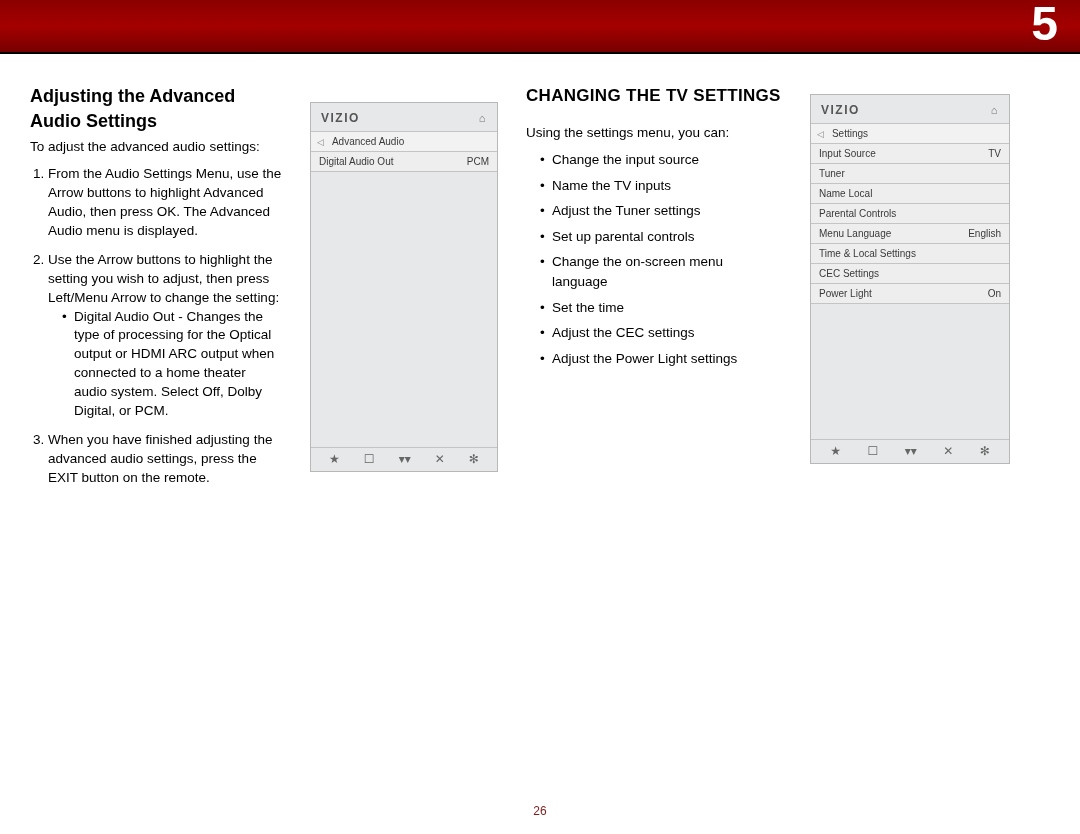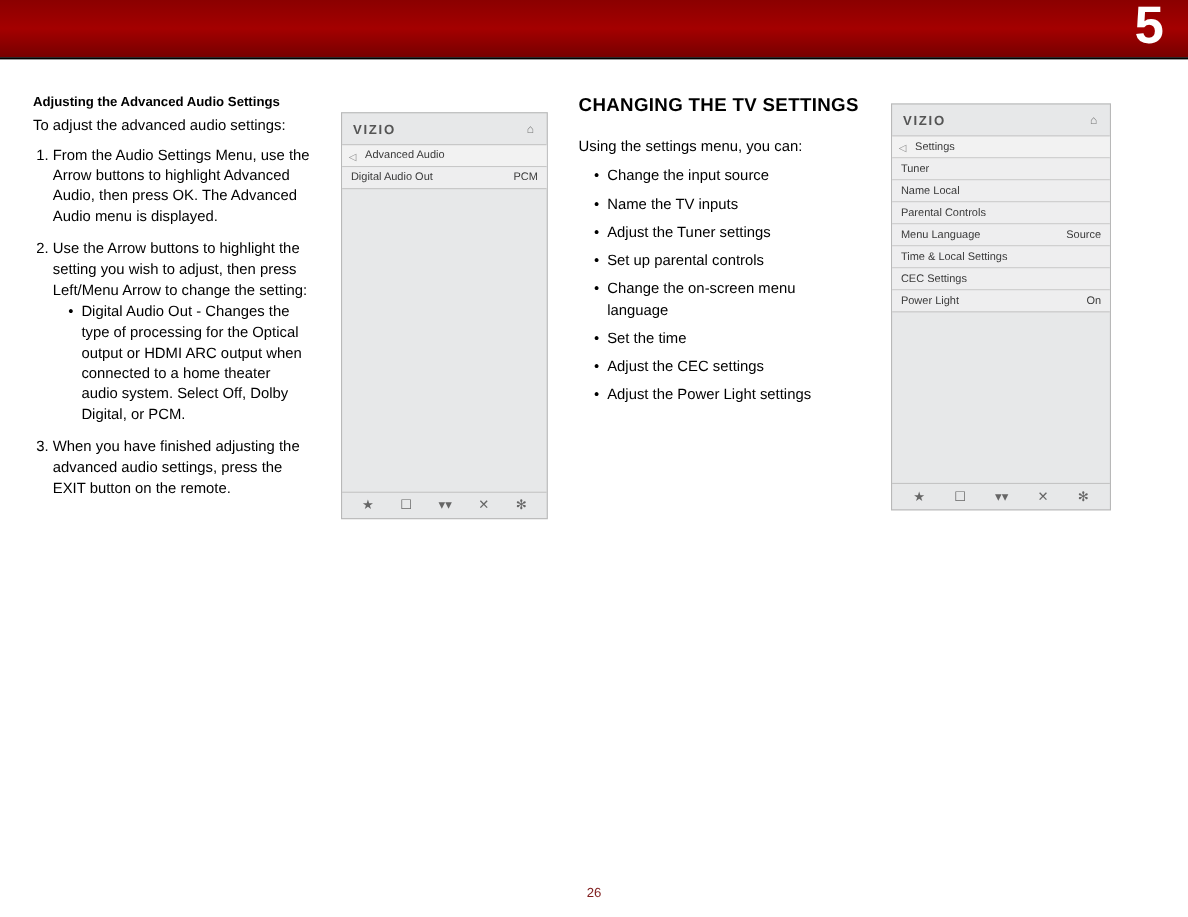--- a/index.html
+++ b/index.html
@@ -32,21 +32,21 @@
   }
   .col {
     display: flex;
     flex-direction: column;
   }
   .col-left-text { width: 252px; font-size: 13.5px; line-height: 1.4; }
   .col-left-img  { width: 188px; }
   .col-right-text{ width: 256px; font-size: 13.5px; line-height: 1.45; }
   .col-right-img { width: 200px; }
 
-  h3.subhead { font-size: 12px; font-weight: 700; margin-bottom: 4px; }
+  h3.subhead { font-size: 18px; font-weight: 700; margin-bottom: 4px; }
   h2.sectionhead { font-size: 17px; font-weight: 800; letter-spacing: 0.3px; margin-bottom: 14px; }
   .intro { margin-bottom: 8px; }
   ol { padding-left: 18px; }
   ol > li { margin-bottom: 10px; }
   ul { list-style: none; padding-left: 14px; }
   ul > li { position: relative; padding-left: 12px; margin-bottom: 6px; }
   ul > li::before { content: "•"; position: absolute; left: 0; top: 0; }
   .b { font-weight: 400; }
 
   
@@ -184,34 +184,38 @@
     <div class="vpanel" style="margin-top:10px;">
       <div class="vhead">
         <span>VIZIO</span>
         <span class="home">⌂</span>
       </div>
       <div class="vtitle">
         <span class="tri">◁</span>
         <span>Settings</span>
       </div>
       <div class="vrow">
+        <span>Input Source</span>
+        <span>TV</span>
+      </div>
+      <div class="vrow">
         <span>Tuner</span>
         <span></span>
       </div>
       <div class="vrow">
         <span>Name Local</span>
         <span></span>
       </div>
       <div class="vrow">
         <span>Parental Controls</span>
         <span></span>
       </div>
       <div class="vrow">
         <span>Menu Language</span>
-        <span>Source</span>
+        <span>English</span>
       </div>
       <div class="vrow">
         <span>Time &amp; Local Settings</span>
         <span></span>
       </div>
       <div class="vrow">
         <span>CEC Settings</span>
         <span></span>
       </div>
       <div class="vrow">

